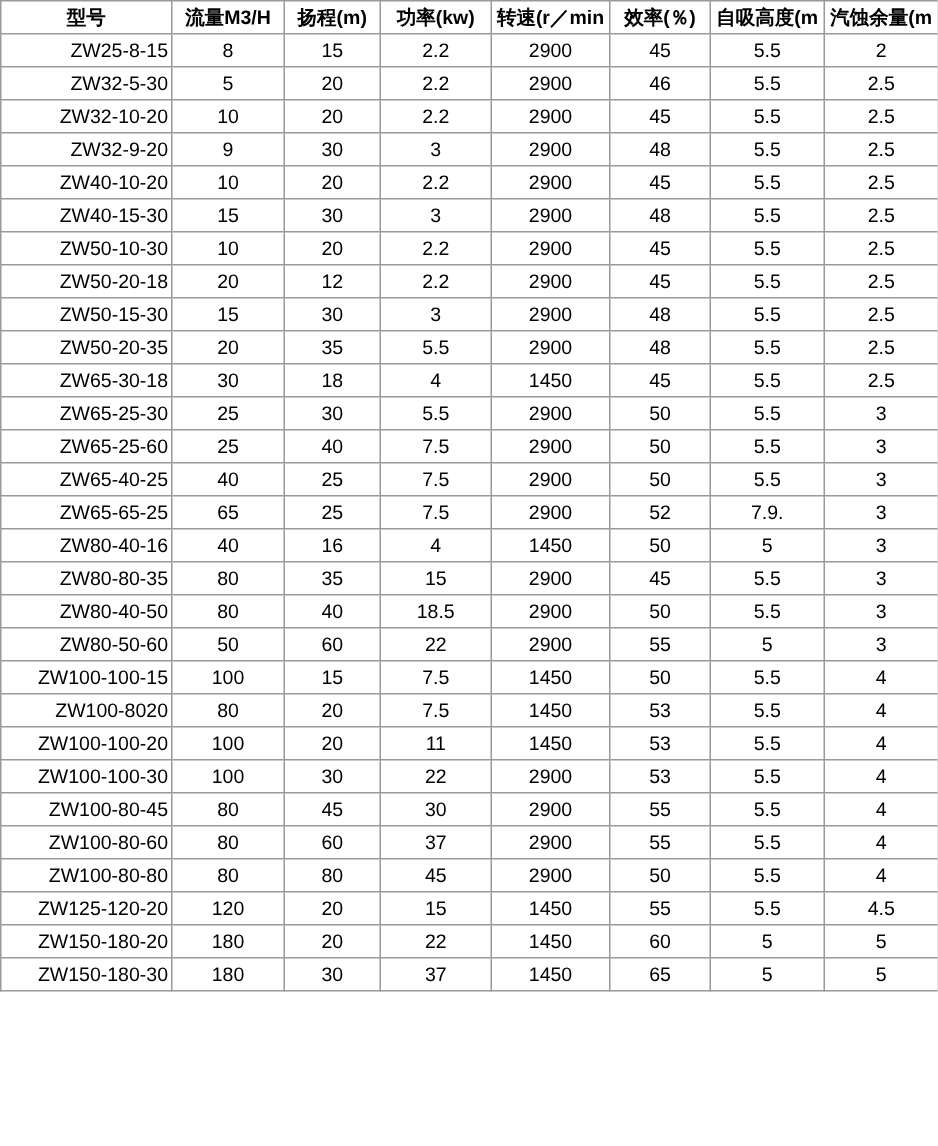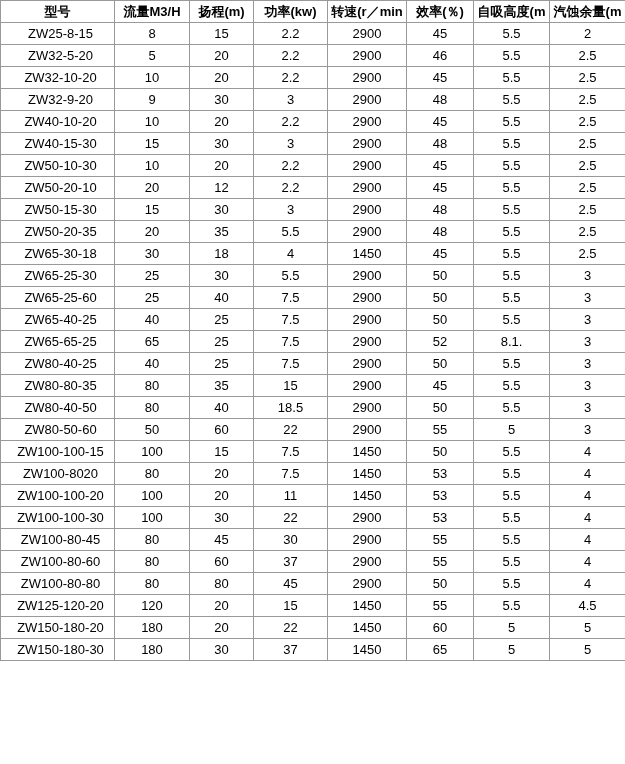--- a/index.html
+++ b/index.html
@@ -28,21 +28,21 @@
     padding: 1px 2px;
     text-align: center;
     white-space: nowrap;
     overflow: hidden;
   }
   table.spec-table th {
     font-weight: bold;
     font-size: 13px;
   }
   table.spec-table td.model-cell {
-    text-align: center;
+    text-align: right;
     padding-left: 8px;
   }
   
   col.c0 { width: 114px; }
   col.c1 { width: 75px; }
   col.c2 { width: 64px; }
   col.c3 { width: 74px; }
   col.c4 { width: 79px; }
   col.c5 { width: 67px; }
   col.c6 { width: 76px; }
@@ -79,21 +79,21 @@
         <td class="model-cell">ZW25-8-15</td>
         <td>8</td>
         <td>15</td>
         <td>2.2</td>
         <td>2900</td>
         <td>45</td>
         <td>5.5</td>
         <td>2</td>
       </tr>
       <tr>
-        <td class="model-cell">ZW32-5-20</td>
+        <td class="model-cell">ZW32-5-30</td>
         <td>5</td>
         <td>20</td>
         <td>2.2</td>
         <td>2900</td>
         <td>46</td>
         <td>5.5</td>
         <td>2.5</td>
       </tr>
       <tr>
         <td class="model-cell">ZW32-10-20</td>
@@ -139,21 +139,21 @@
         <td class="model-cell">ZW50-10-30</td>
         <td>10</td>
         <td>20</td>
         <td>2.2</td>
         <td>2900</td>
         <td>45</td>
         <td>5.5</td>
         <td>2.5</td>
       </tr>
       <tr>
-        <td class="model-cell">ZW50-20-10</td>
+        <td class="model-cell">ZW50-20-18</td>
         <td>20</td>
         <td>12</td>
         <td>2.2</td>
         <td>2900</td>
         <td>45</td>
         <td>5.5</td>
         <td>2.5</td>
       </tr>
       <tr>
         <td class="model-cell">ZW50-15-30</td>
@@ -215,31 +215,31 @@
         <td>5.5</td>
         <td>3</td>
       </tr>
       <tr>
         <td class="model-cell">ZW65-65-25</td>
         <td>65</td>
         <td>25</td>
         <td>7.5</td>
         <td>2900</td>
         <td>52</td>
-        <td>8.1.</td>
-        <td>3</td>
-      </tr>
-      <tr>
-        <td class="model-cell">ZW80-40-25</td>
+        <td>7.9.</td>
+        <td>3</td>
+      </tr>
+      <tr>
+        <td class="model-cell">ZW80-40-16</td>
         <td>40</td>
-        <td>25</td>
-        <td>7.5</td>
-        <td>2900</td>
-        <td>50</td>
-        <td>5.5</td>
+        <td>16</td>
+        <td>4</td>
+        <td>1450</td>
+        <td>50</td>
+        <td>5</td>
         <td>3</td>
       </tr>
       <tr>
         <td class="model-cell">ZW80-80-35</td>
         <td>80</td>
         <td>35</td>
         <td>15</td>
         <td>2900</td>
         <td>45</td>
         <td>5.5</td>

